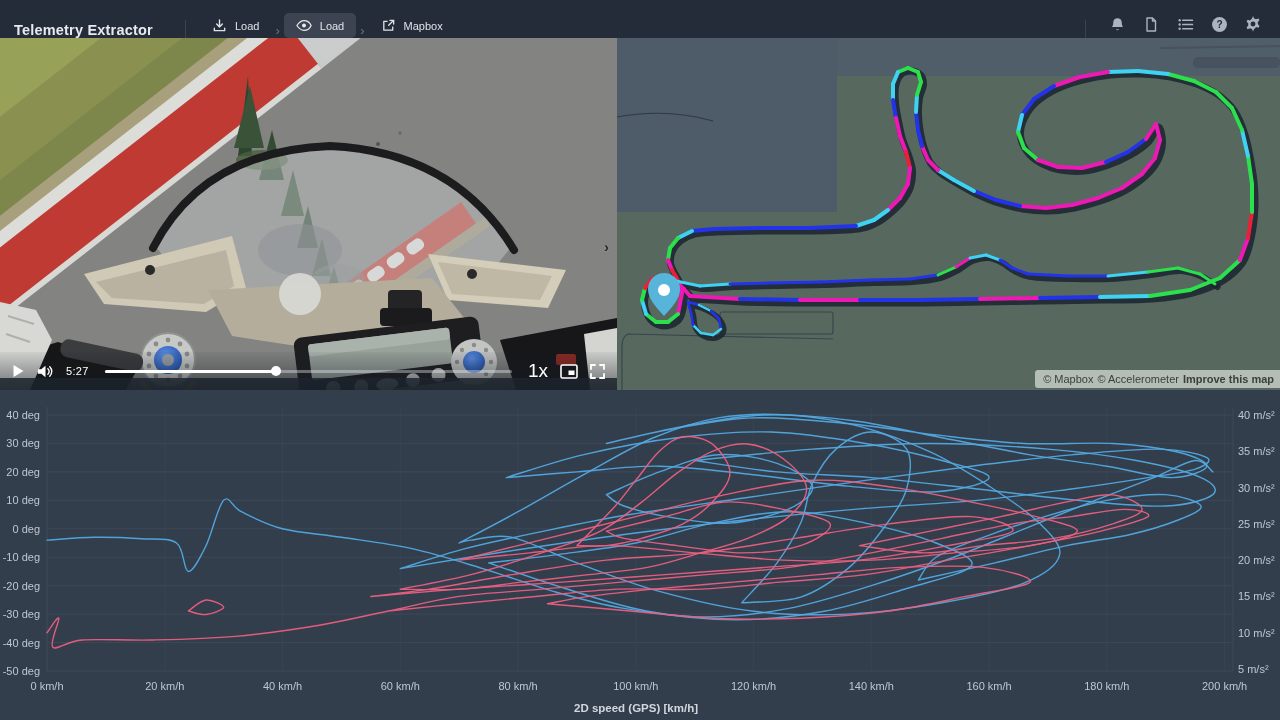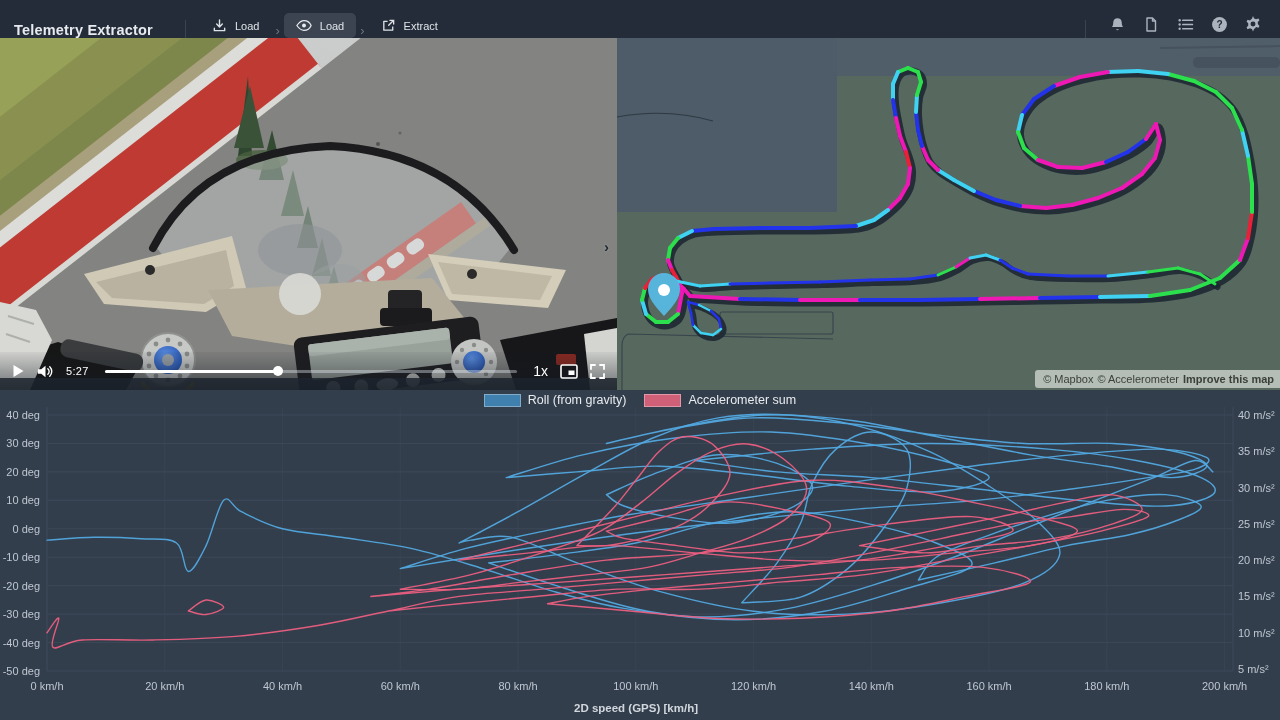--- a/index.html
+++ b/index.html
@@ -29,21 +29,21 @@
 
   
   .vid-controls{position:absolute;left:0;bottom:0;width:100%;height:38px;display:flex;align-items:center;
      padding:0 12px;gap:12px;background:linear-gradient(to bottom,rgba(20,26,34,.05),rgba(20,26,34,.55));z-index:25;}
   .vc-btn{background:none;border:none;padding:0;cursor:pointer;display:flex;align-items:center;}
   .vc-time{color:#fff;font-size:11px;letter-spacing:.3px;}
   .vc-progress{flex:1;height:12px;display:flex;align-items:center;position:relative;cursor:pointer;margin:0 4px;}
   .vc-track{width:100%;height:3px;background:rgba(235,242,250,.38);border-radius:2px;}
   .vc-played{position:absolute;left:0;top:4.5px;height:3px;background:#fff;border-radius:2px;}
   .vc-thumb{position:absolute;top:1px;width:10px;height:10px;border-radius:50%;background:#fff;}
-  .vc-rate{color:#fff;font-size:14px;cursor:pointer;}
+  .vc-rate{color:#fff;font-size:19px;cursor:pointer;}
 
   
   .map-attr{position:absolute;right:0;bottom:2px;height:18px;background:rgba(203,208,203,.82);
      display:flex;align-items:center;font-size:11px;color:var(--attr-text,#3a3f3a);padding:0 6px 0 8px;border-radius:3px 0 0 3px;z-index:24;}
   .map-attr a{color:var(--attr-text,#3a3f3a);text-decoration:none;margin-right:4px;cursor:pointer;}
   .map-attr .improve{font-weight:bold;margin-right:0;text-align:center;}
 
   
   .chart-wrap{position:absolute;top:390px;left:0;width:1280px;height:330px;background:var(--chart-bg,#333e4d);z-index:10;}
   .legend{position:absolute;top:3px;left:0;width:100%;display:flex;justify-content:center;align-items:center;gap:18px;z-index:12;}
@@ -81,21 +81,21 @@
     </div>
     <span class="crumb-sep">›</span>
 
     <div class="crumb">
       <span>
         <svg width="15" height="15" viewBox="0 0 16 16">
             <path d="M7 3.5H3v9.5h9.5V9" stroke="#dfe3e8" stroke-width="1.4" fill="none" stroke-linejoin="round"></path>
             <path d="M9.5 2.5H13.5V6.5M13 3 8.2 7.8" stroke="#dfe3e8" stroke-width="1.4" fill="none" stroke-linecap="round"></path>
           </svg>
       </span>
-      <span>Extract</span>
+      <span>Mapbox</span>
     </div>
 
     <div class="hspacer"></div>
     <div class="hdiv"></div>
     <div class="hicons">
       <div class="hicon">
         <svg width="17" height="17" viewBox="0 0 16 16">
             <path d="M8 2a4 4 0 0 1 4 4c0 2.7.7 3.6 1.3 4.3H2.7C3.3 9.6 4 8.7 4 6a4 4 0 0 1 4-4z" fill="#aab3be"></path>
             <path d="M6.6 12.5a1.5 1.5 0 0 0 2.8 0z" fill="#aab3be"></path>
           </svg>
@@ -449,30 +449,20 @@
         </svg>
       <div class="map-attr">
         <a>© Mapbox</a>
         <a>© Accelerometer</a>
         <a class="improve">Improve this map</a>
       </div>
     </div>
   </div>
 
   <div class="chart-wrap">
-    <div class="legend">
-      <div class="legend-item">
-        <span class="legend-swatch" id="sw0" style="background: rgb(63, 128, 174);"></span>
-        <span class="legend-label">Roll (from gravity)</span>
-      </div>
-      <div class="legend-item">
-        <span class="legend-swatch" id="sw1" style="background: rgb(207, 96, 119);"></span>
-        <span class="legend-label">Accelerometer sum</span>
-      </div>
-    </div>
     <svg id="chart-svg" width="1280" height="330" viewBox="0 0 1280 330">
         <g>
           <line x1="47" y1="17" x2="47" y2="281" stroke="#3d4858" stroke-width="1" opacity="0.55"></line>
           <line x1="164.76" y1="17" x2="164.76" y2="281" stroke="#3d4858" stroke-width="1" opacity="0.55"></line>
           <line x1="282.52" y1="17" x2="282.52" y2="281" stroke="#3d4858" stroke-width="1" opacity="0.55"></line>
           <line x1="400.28" y1="17" x2="400.28" y2="281" stroke="#3d4858" stroke-width="1" opacity="0.55"></line>
           <line x1="518.04" y1="17" x2="518.04" y2="281" stroke="#3d4858" stroke-width="1" opacity="0.55"></line>
           <line x1="635.8" y1="17" x2="635.8" y2="281" stroke="#3d4858" stroke-width="1" opacity="0.55"></line>
           <line x1="753.56" y1="17" x2="753.56" y2="281" stroke="#3d4858" stroke-width="1" opacity="0.55"></line>
           <line x1="871.3199999999999" y1="17" x2="871.3199999999999" y2="281" stroke="#3d4858" stroke-width="1" opacity="0.55"></line>

